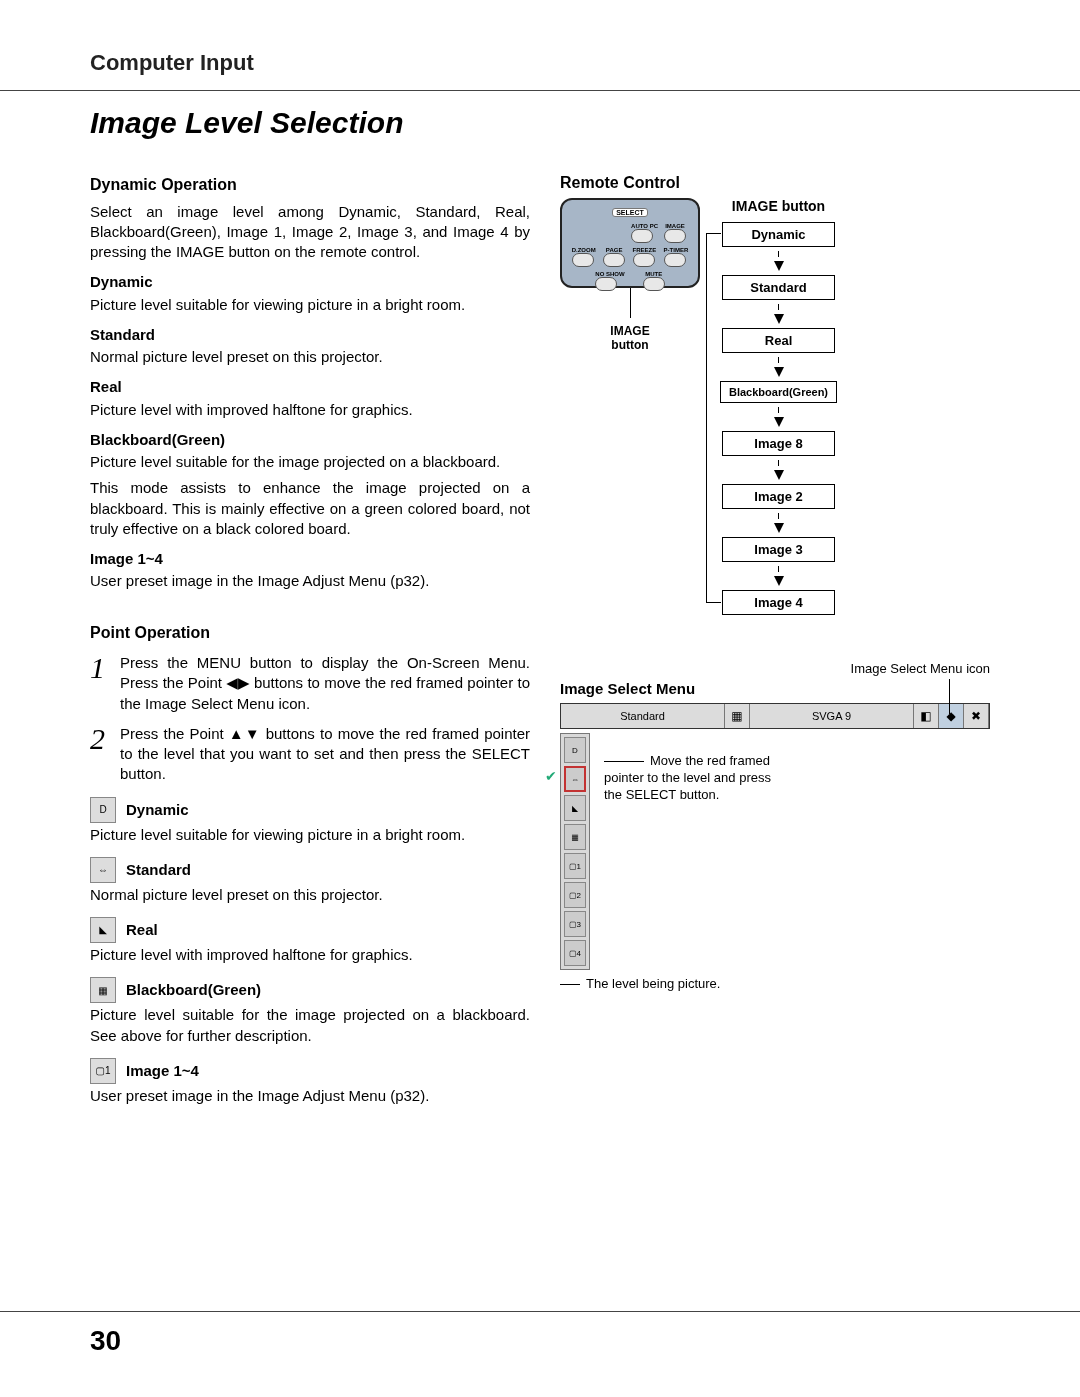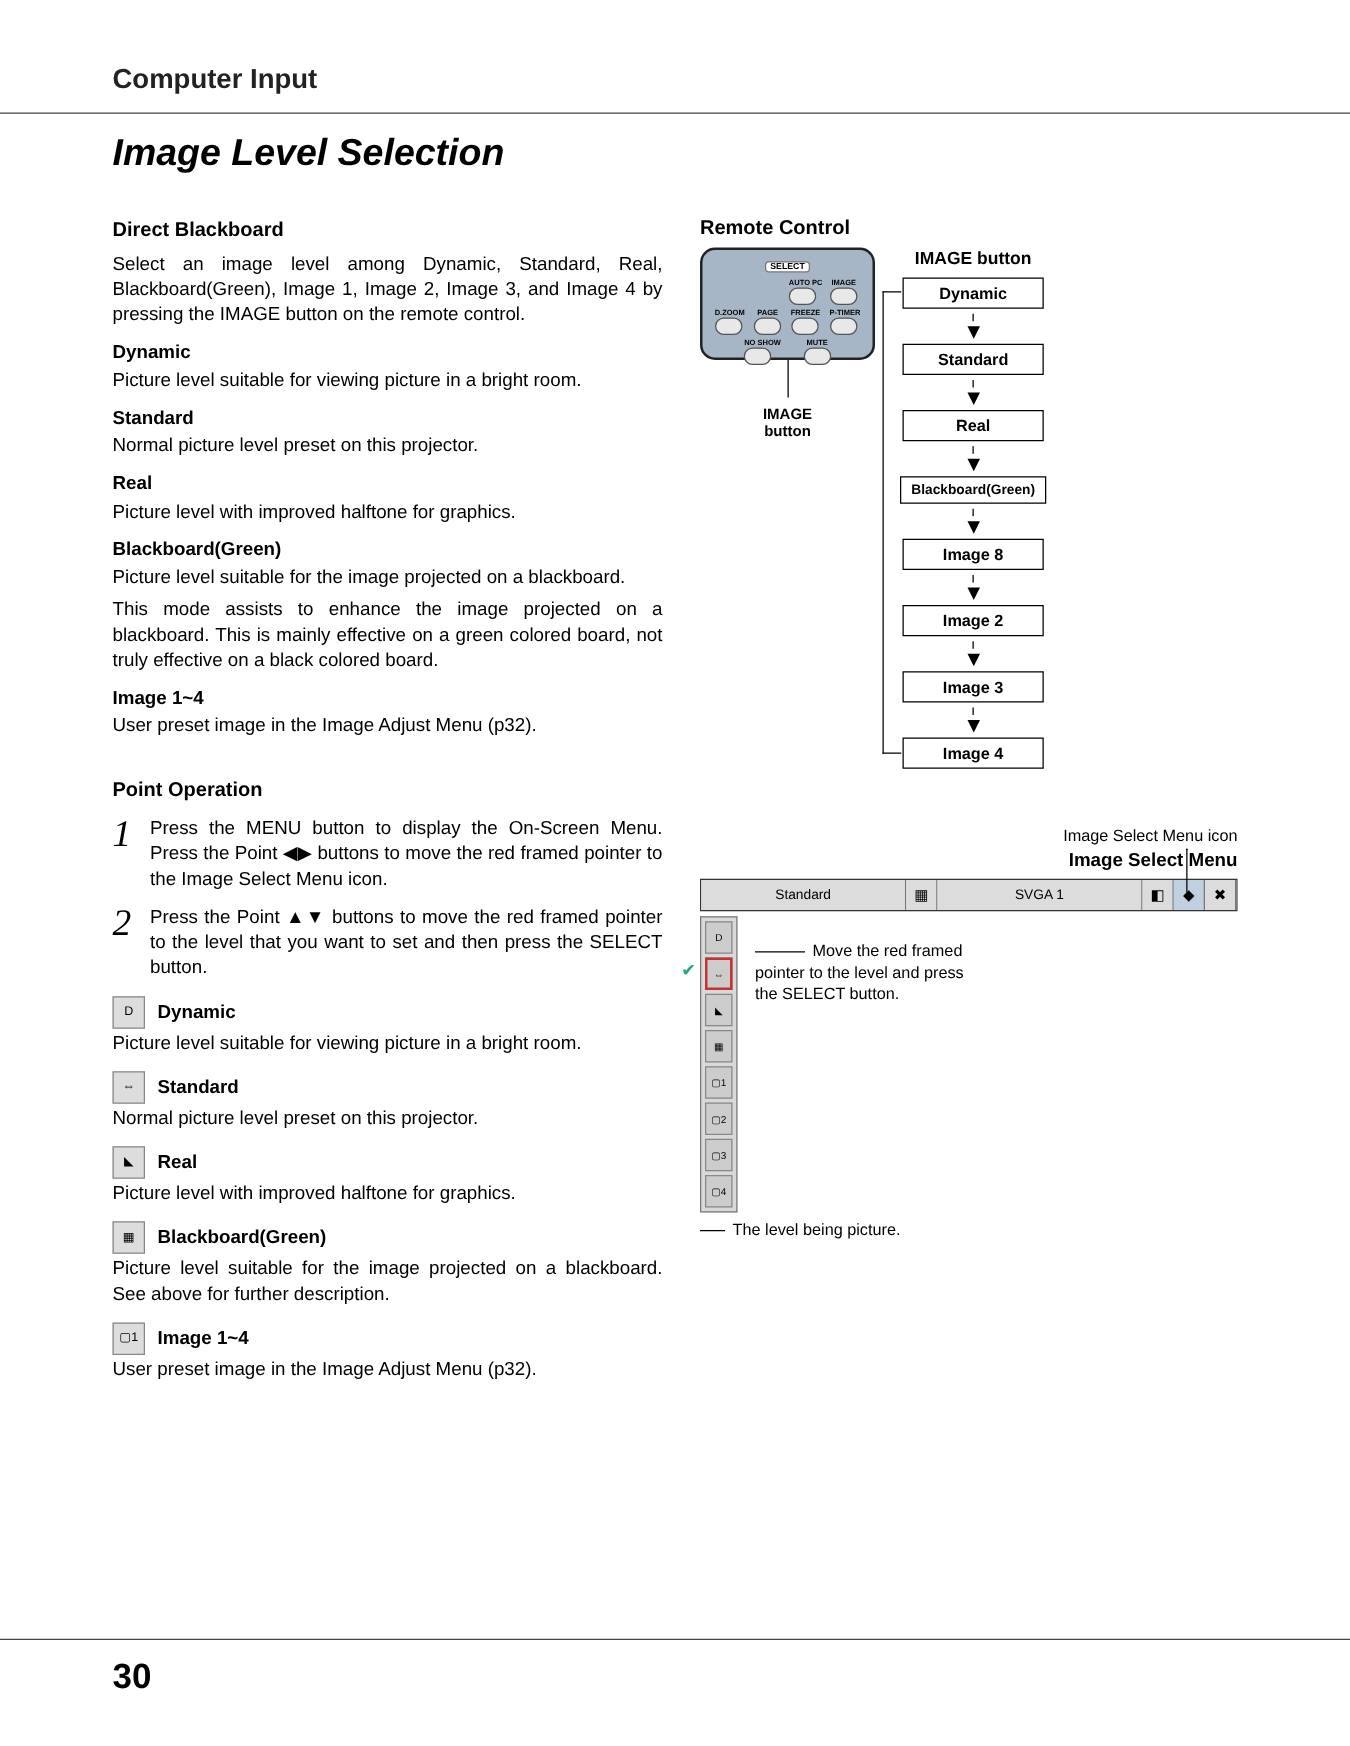--- a/index.html
+++ b/index.html
@@ -191,21 +191,20 @@
     border-top: 1px solid #000;
     border-bottom: 1px solid #000;
   }
 
   
   .ism-wrap { margin-top: 46px; }
   .ism-heading {
     font-weight: bold;
     font-size: 15px;
     margin-bottom: 6px;
-    text-align: right;
   }
   .ism-caption-right {
     font-size: 13px;
     text-align: right;
     margin-bottom: 4px;
   }
   .ism-menubar {
     display: flex;
     border: 1px solid #333;
     height: 24px;
@@ -271,21 +270,21 @@
 
 <div class="page">
   <div class="header-chapter">Computer Input</div>
   <div class="top-rule"></div>
 
   <div class="section-title">Image Level Selection</div>
 
   <div class="two-col">
 
     <div class="left-col">
-      <div class="h-sub">Direct Blackboard</div>
+      <div class="h-sub">Dynamic Operation</div>
       <p class="p-just">Select an image level among Dynamic, Standard, Real, Blackboard(Green), Image 1, Image 2, Image 3, and Image 4 by pressing the IMAGE button on the remote control.</p>
 
       <div class="h-mini">Dynamic</div>
       <p class="p-just">Picture level suitable for viewing picture in a bright room.</p>
 
       <div class="h-mini">Standard</div>
       <p class="p-just">Normal picture level preset on this projector.</p>
 
       <div class="h-mini">Real</div>
       <p class="p-just">Picture level with improved halftone for graphics.</p>
@@ -422,21 +421,21 @@
       </div>
 
       <div class="ism-wrap" style="position:relative">
         <div class="ism-caption-right">Image Select Menu icon</div>
         <div class="ism-heading">Image Select Menu</div>
         <div class="pointer-line" style="right:40px; top:18px; width:0; height:34px; border-left:1px solid #000;"></div>
 
         <div class="ism-menubar">
           <div class="ism-cell" style="flex:1">Standard</div>
           <div class="ism-cell icon">▦</div>
-          <div class="ism-cell" style="flex:1">SVGA 1</div>
+          <div class="ism-cell" style="flex:1">SVGA 9</div>
           <div class="ism-cell icon">◧</div>
           <div class="ism-cell icon sel">◆</div>
           <div class="ism-cell icon">✖</div>
         </div>
 
         <div class="ism-body-wrap" style="position:relative">
           <span class="ism-check">✔</span>
           <div class="ism-sidebar">
             <div class="ism-item">D</div>
             <div class="ism-item sel">⇔</div>

